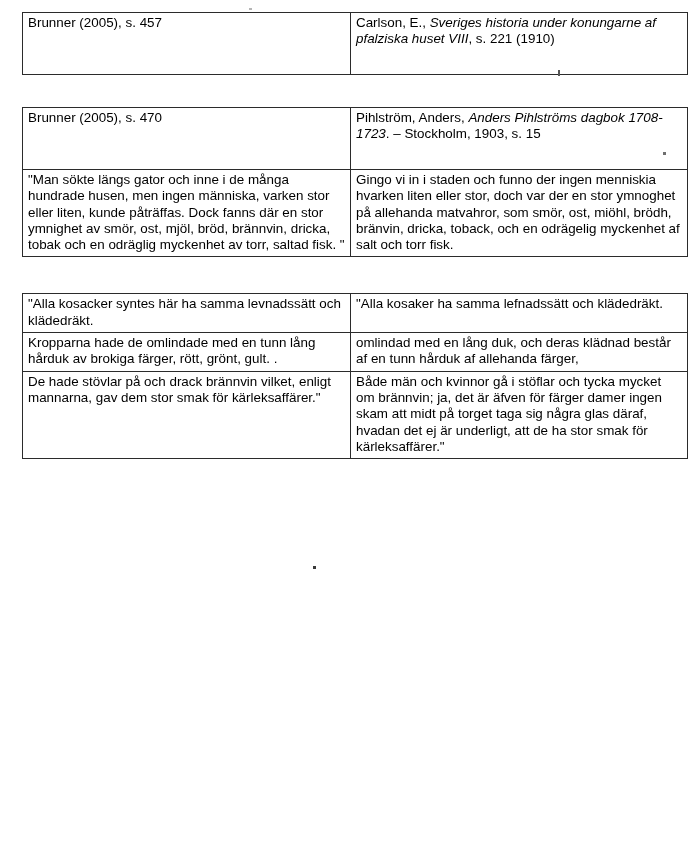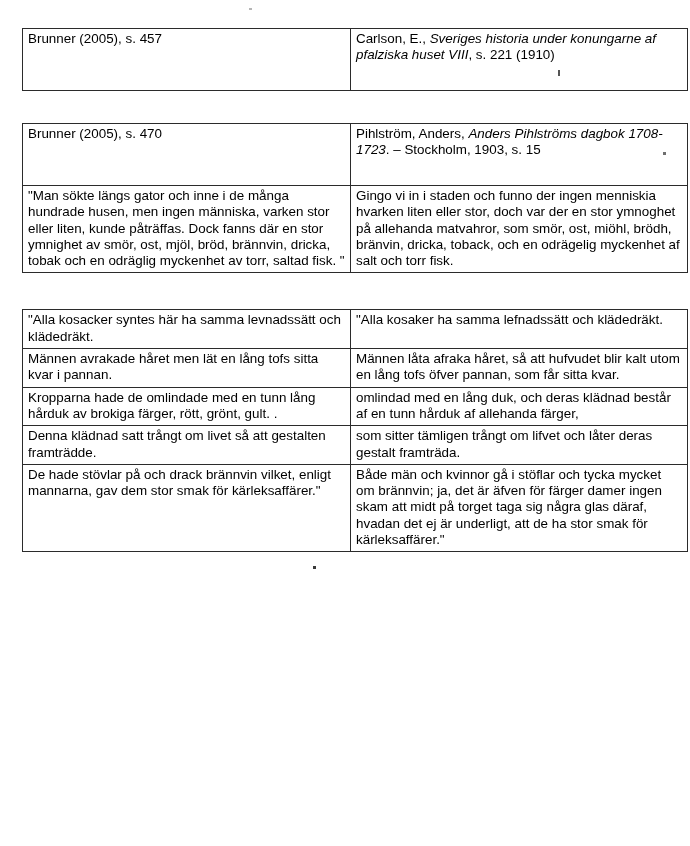--- a/index.html
+++ b/index.html
@@ -11,21 +11,21 @@
     width: 690px;
     height: 846px;
     font-family: "Liberation Sans", sans-serif;
     color: #000000;
     position: relative;
     overflow: hidden;
   }
   .page {
     position: absolute;
     left: 22px;
-    top: 16px;
+    top: 0;
     width: 646px;
   }
   table.src-table {
     width: 646px;
     border-collapse: collapse;
     table-layout: fixed;
     border: 1px solid #000000;
     background: #ffffff;
   }
   table.src-table td {
@@ -87,30 +87,22 @@
 
   <div class="spacer-2"></div>
 
   <table class="src-table">
     <tbody>
       <tr>
         <td class="col-left">"Alla kosacker syntes här ha samma levnadssätt och klädedräkt.</td>
         <td class="col-right">"Alla kosaker ha samma lefnadssätt och klädedräkt.</td>
       </tr>
       <tr>
-        <td class="col-left">Männen avrakade håret men lät en lång tofs sitta kvar i pannan.</td>
-        <td class="col-right">Männen låta afraka håret, så att hufvudet blir kalt utom en lång tofs öfver pannan, som får sitta kvar.</td>
-      </tr>
-      <tr>
         <td class="col-left">Kropparna hade de omlindade med en tunn lång hårduk av brokiga färger, rött, grönt, gult. .</td>
         <td class="col-right">omlindad med en lång duk, och deras klädnad består af en tunn hårduk af allehanda färger,</td>
-      </tr>
-      <tr>
-        <td class="col-left">Denna klädnad satt trångt om livet så att gestalten framträdde.</td>
-        <td class="col-right">som sitter tämligen trångt om lifvet och låter deras gestalt framträda.</td>
       </tr>
       <tr>
         <td class="col-left">De hade stövlar på och drack brännvin vilket, enligt mannarna, gav dem stor smak för kärleksaffärer."</td>
         <td class="col-right">Både män och kvinnor gå i stöflar och tycka mycket om brännvin; ja, det är äfven för färger damer ingen skam att midt på torget taga sig några glas däraf, hvadan det ej är underligt, att de ha stor smak för kärleksaffärer."</td>
       </tr>
     </tbody>
   </table>
 
 </div>
 

